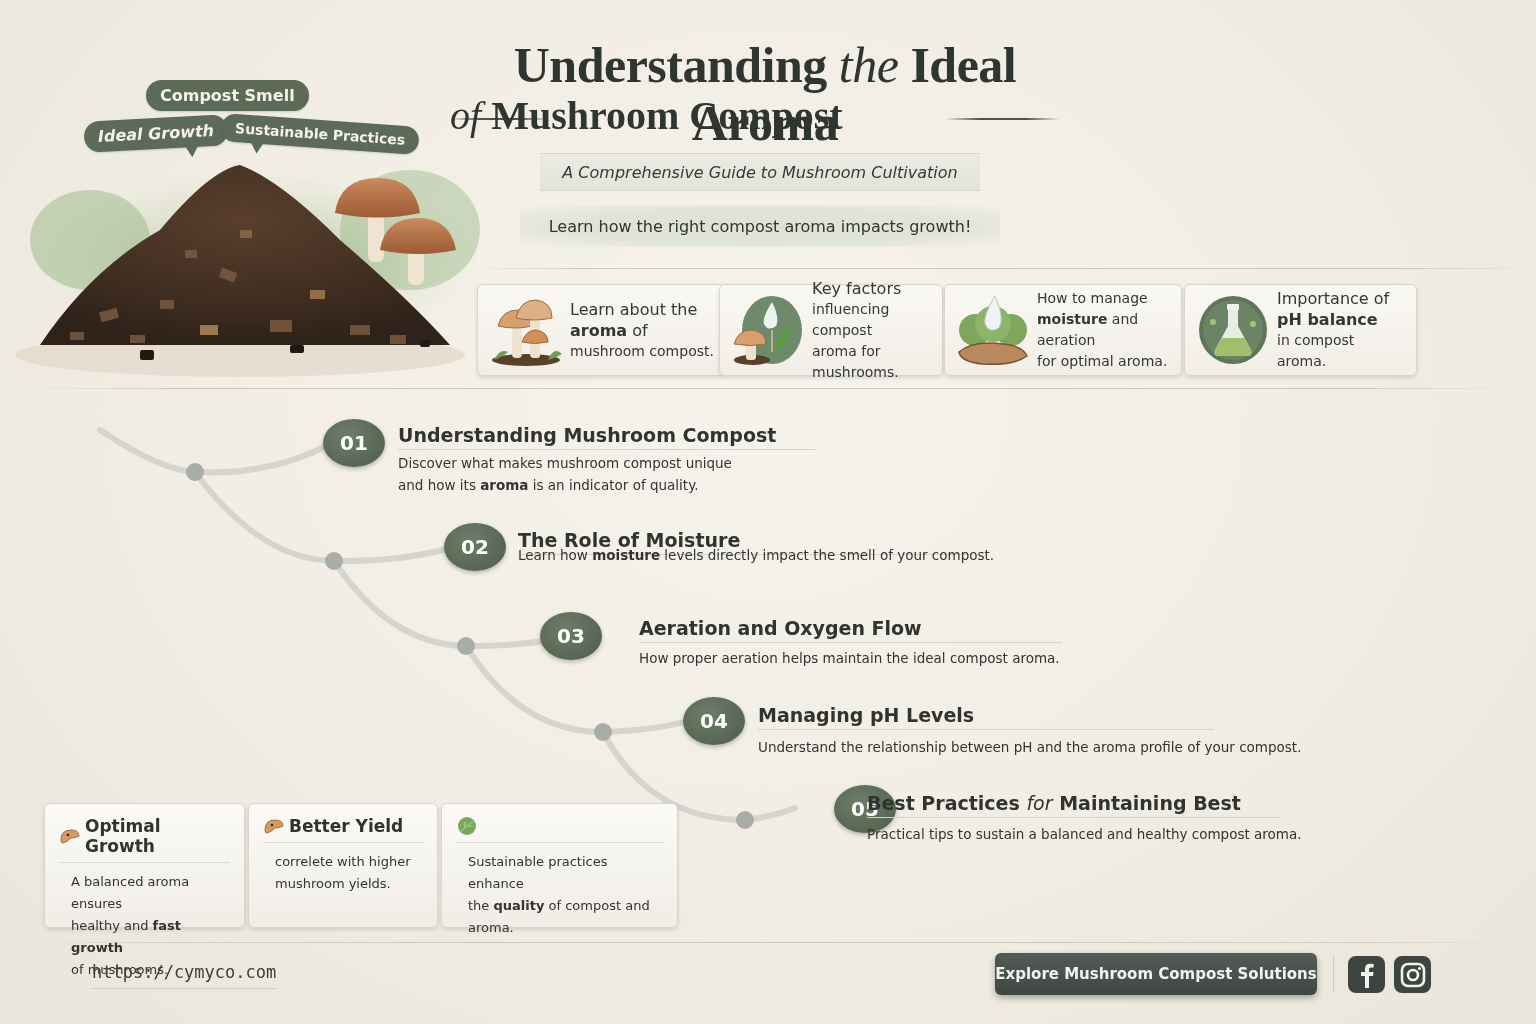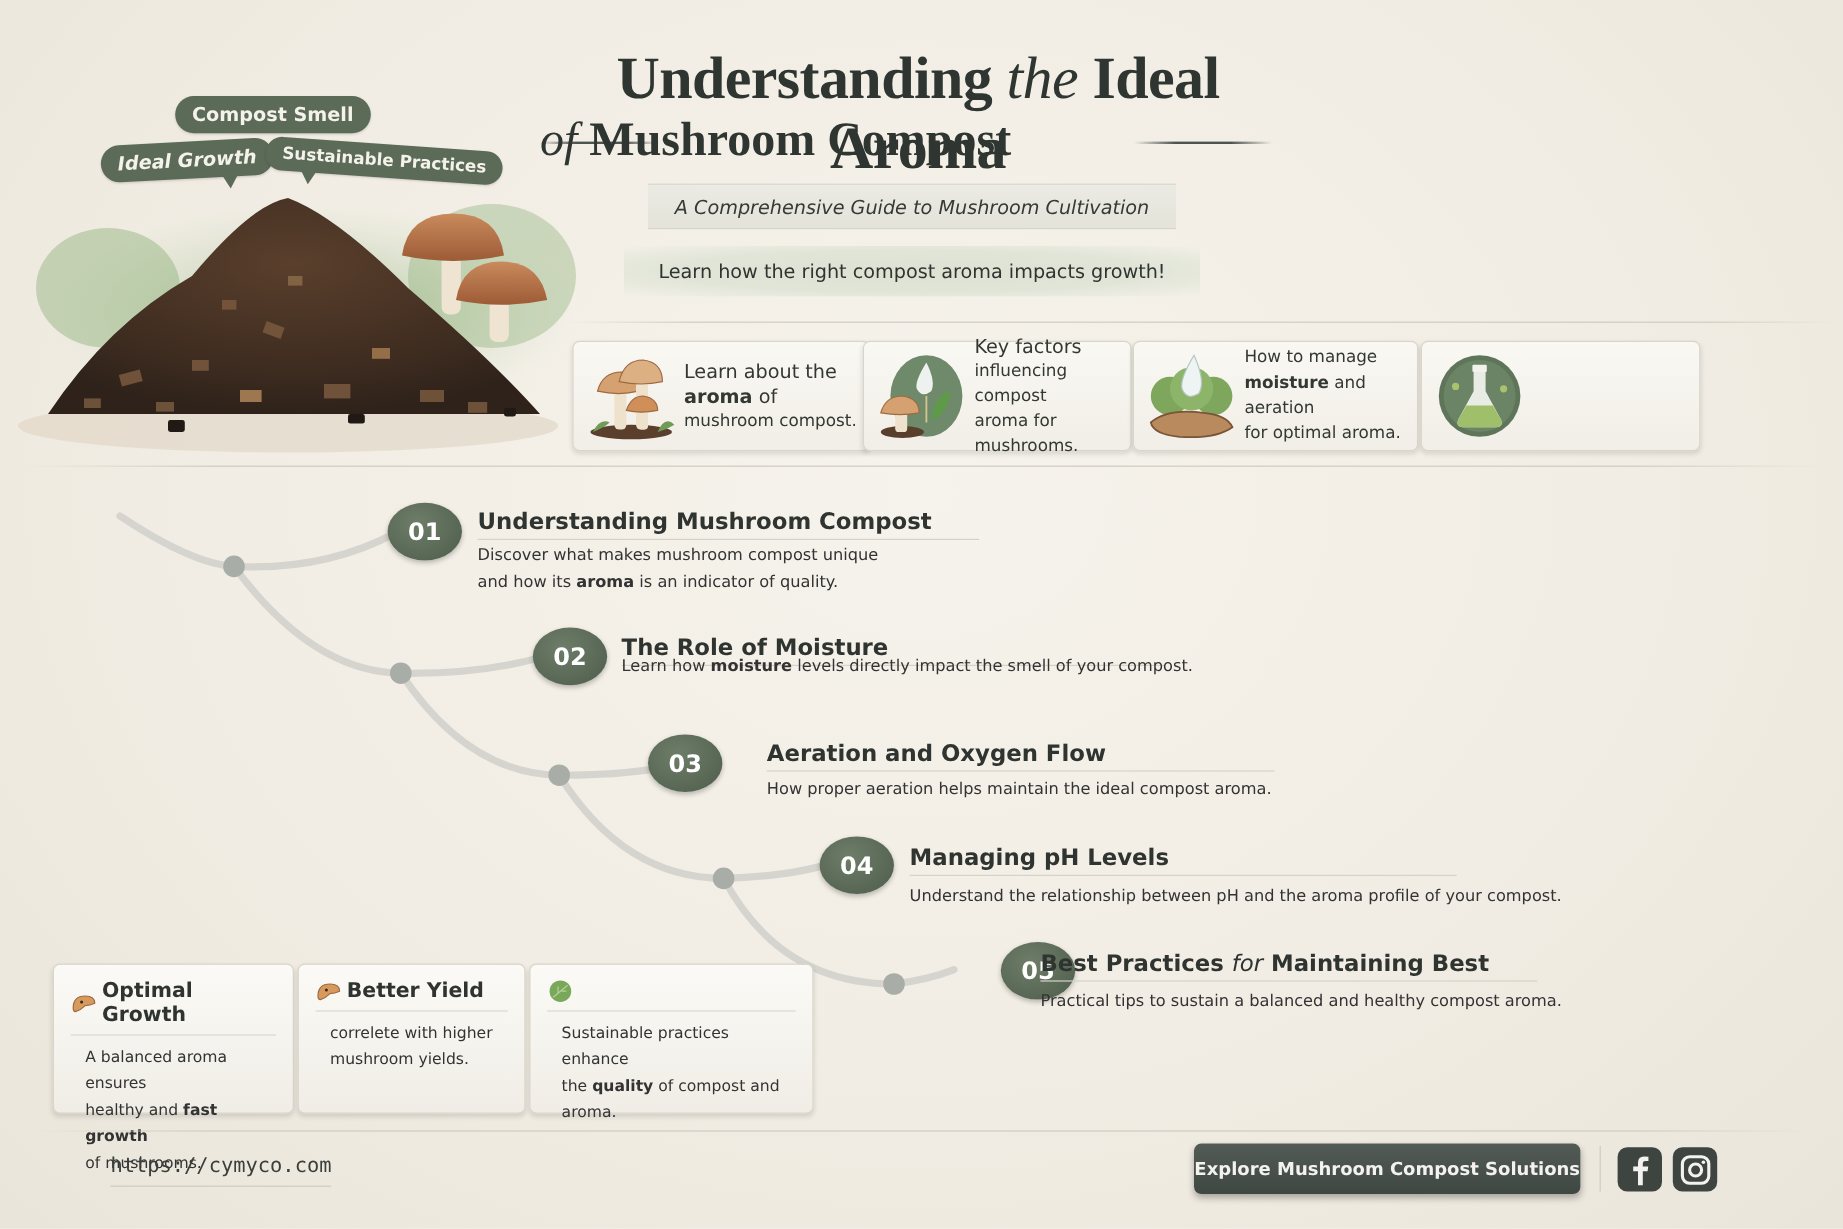--- a/index.html
+++ b/index.html
@@ -237,20 +237,25 @@
 <div class="abs feat" style="left:1184px; width:233px;">
   <svg class="ico" viewBox="0 0 80 80">
     <circle cx="40" cy="40" r="34" fill="#5e7559"></circle>
     <circle cx="40" cy="40" r="30" fill="#6c8466"></circle>
     <rect x="34" y="14" width="12" height="6" rx="1" fill="#f2f2ec"></rect>
     <path d="M35 20 L35 36 L22 60 Q20 66 26 66 L54 66 Q60 66 58 60 L45 36 L45 20Z" fill="#e8ece4"></path>
     <path d="M29 48 L51 48 L58 60 Q60 66 54 66 L26 66 Q20 66 22 60Z" fill="#9fbf6a"></path>
     <circle cx="20" cy="32" r="3" fill="#a8c26e"></circle>
       <circle cx="60" cy="34" r="3" fill="#a8c26e"></circle>
   </svg>
+  <div class="txt">
+    <div class="lg">Importance of</div>
+    <div class="lg"><b>pH balance</b></div>
+    <div>in compost aroma.</div>
+  </div>
 </div>
 
 <svg class="abs tl-svg" viewBox="0 400 900 450">
   <g fill="none" stroke="#d6d4ce" stroke-width="6" stroke-linecap="round">
     <path d="M100 430 Q160 470 195 472 Q270 476 330 444"></path>
     <path d="M195 472 Q260 560 334 561 Q400 562 450 548"></path>
     <path d="M334 561 Q390 645 466 646 Q530 646 570 636"></path>
     <path d="M466 646 Q520 732 603 732 Q660 730 690 720"></path>
     <path d="M603 732 Q650 820 745 820 Q775 816 795 808"></path>
   </g>

